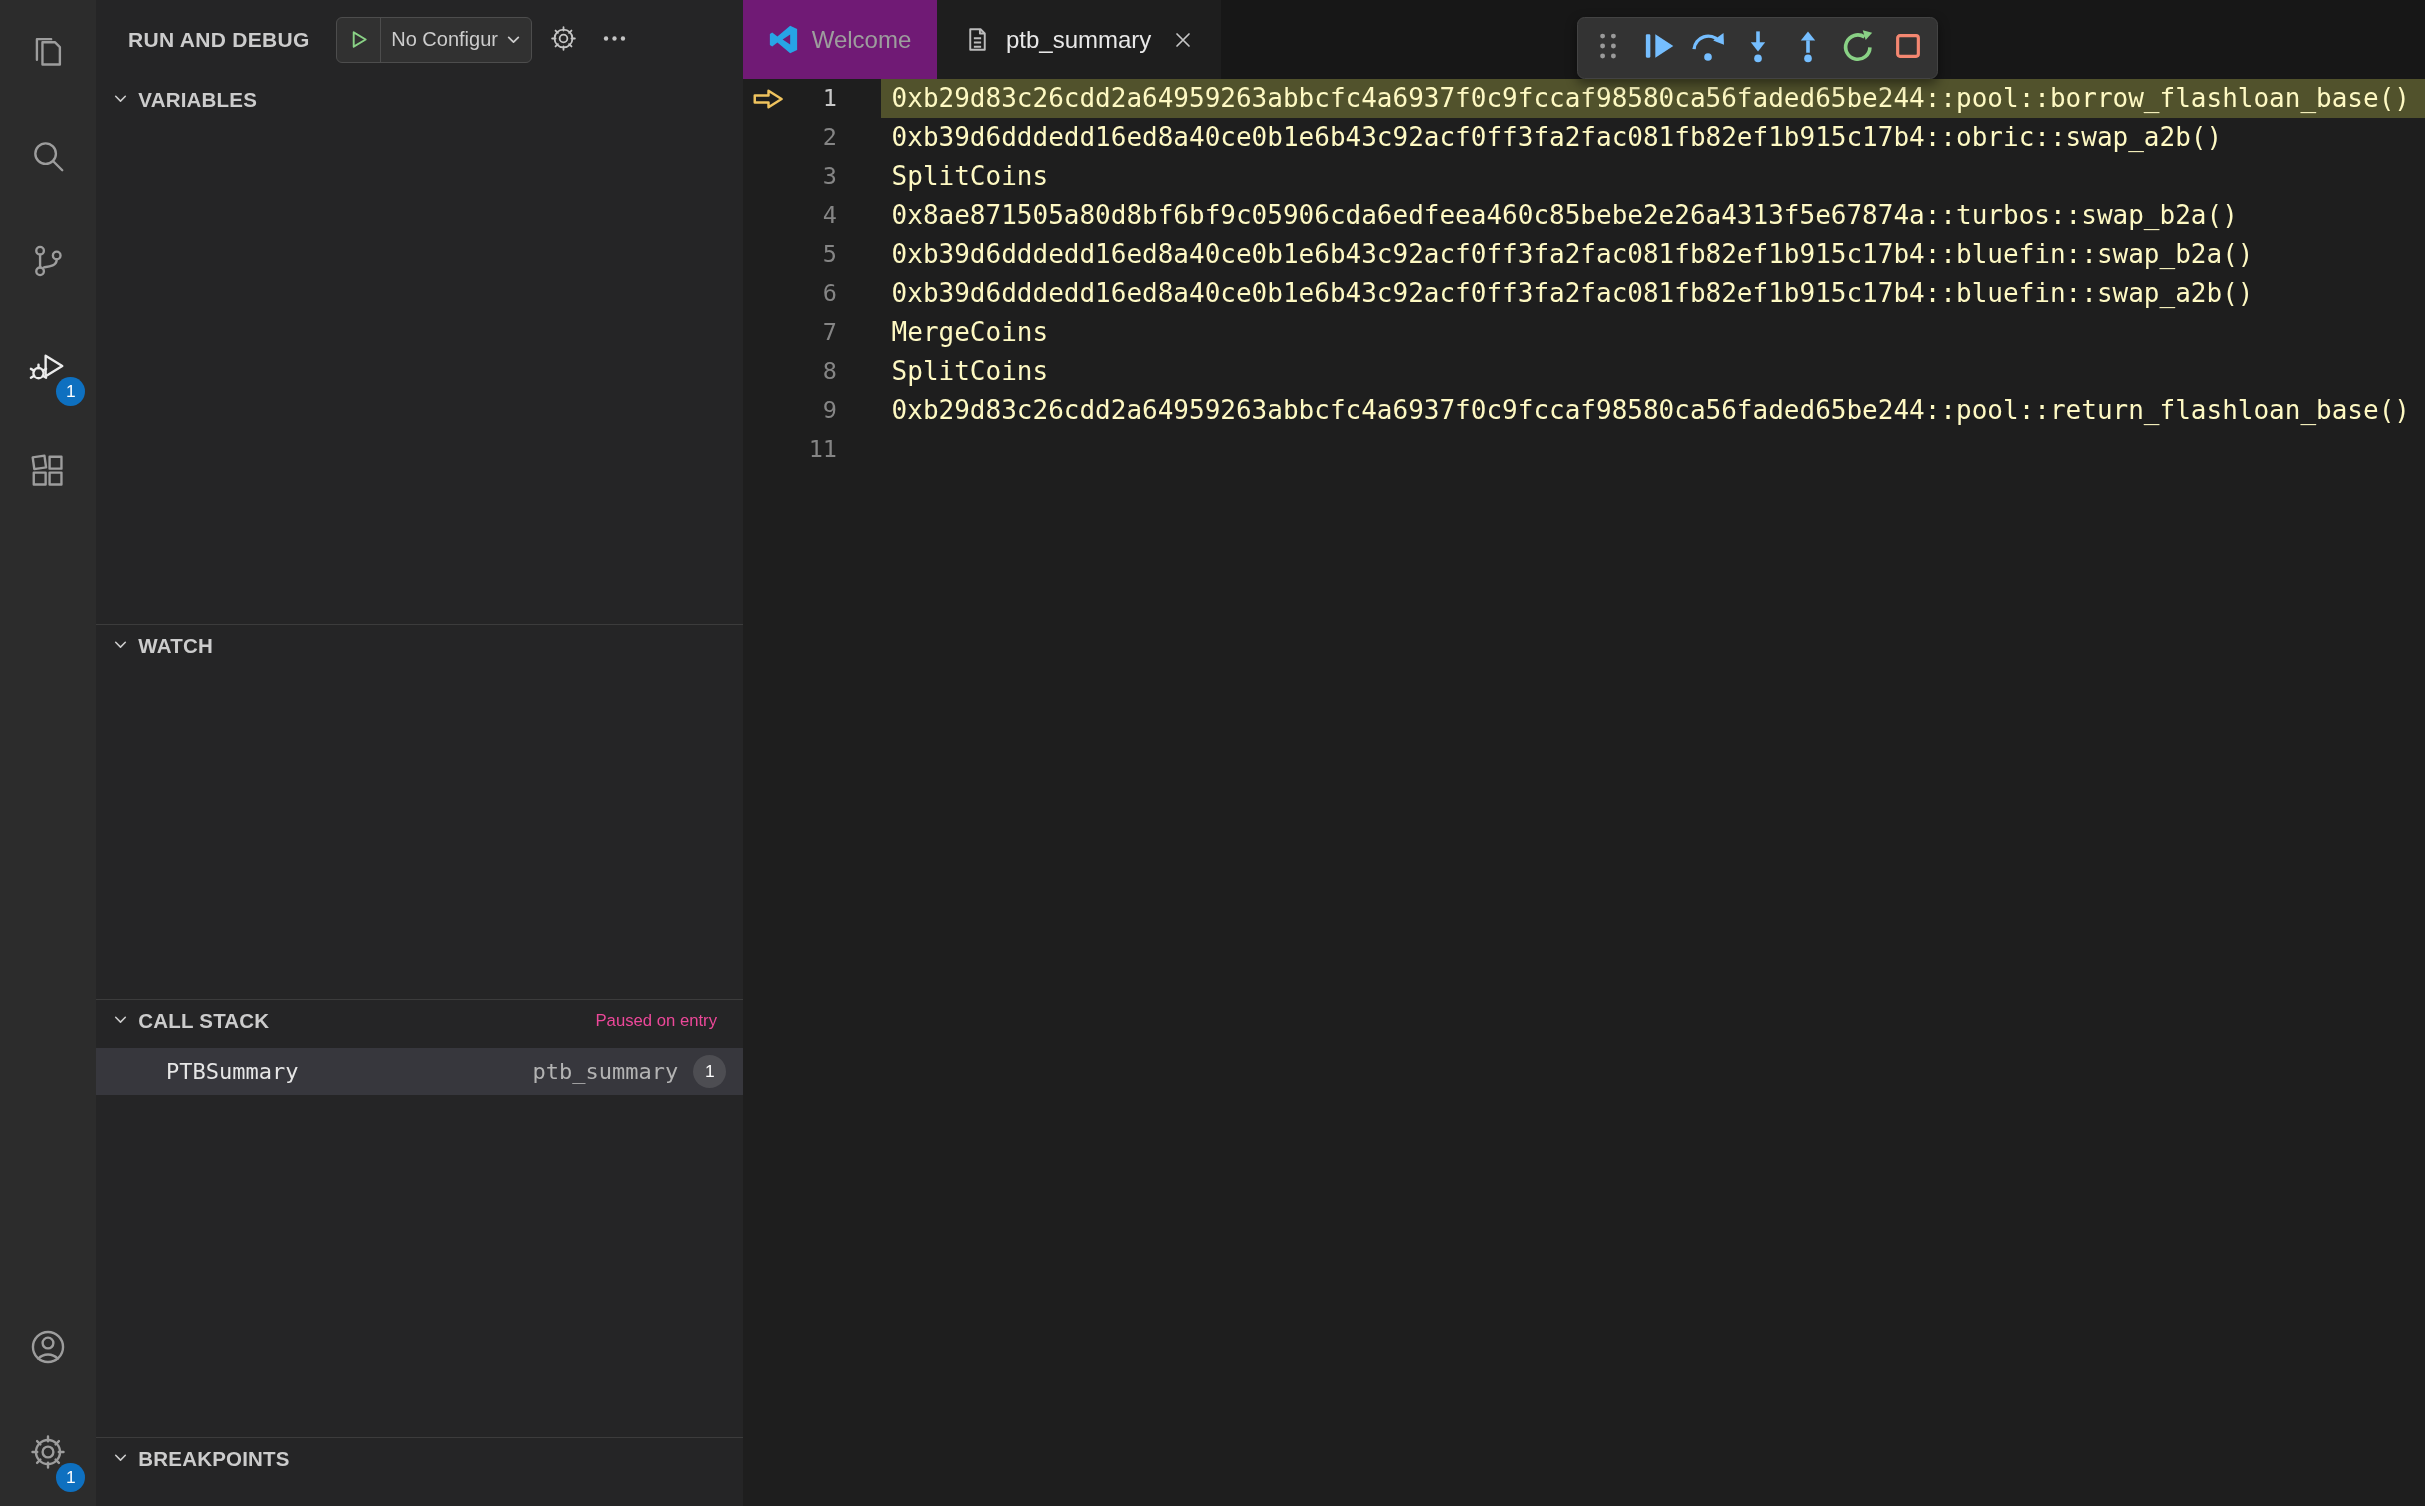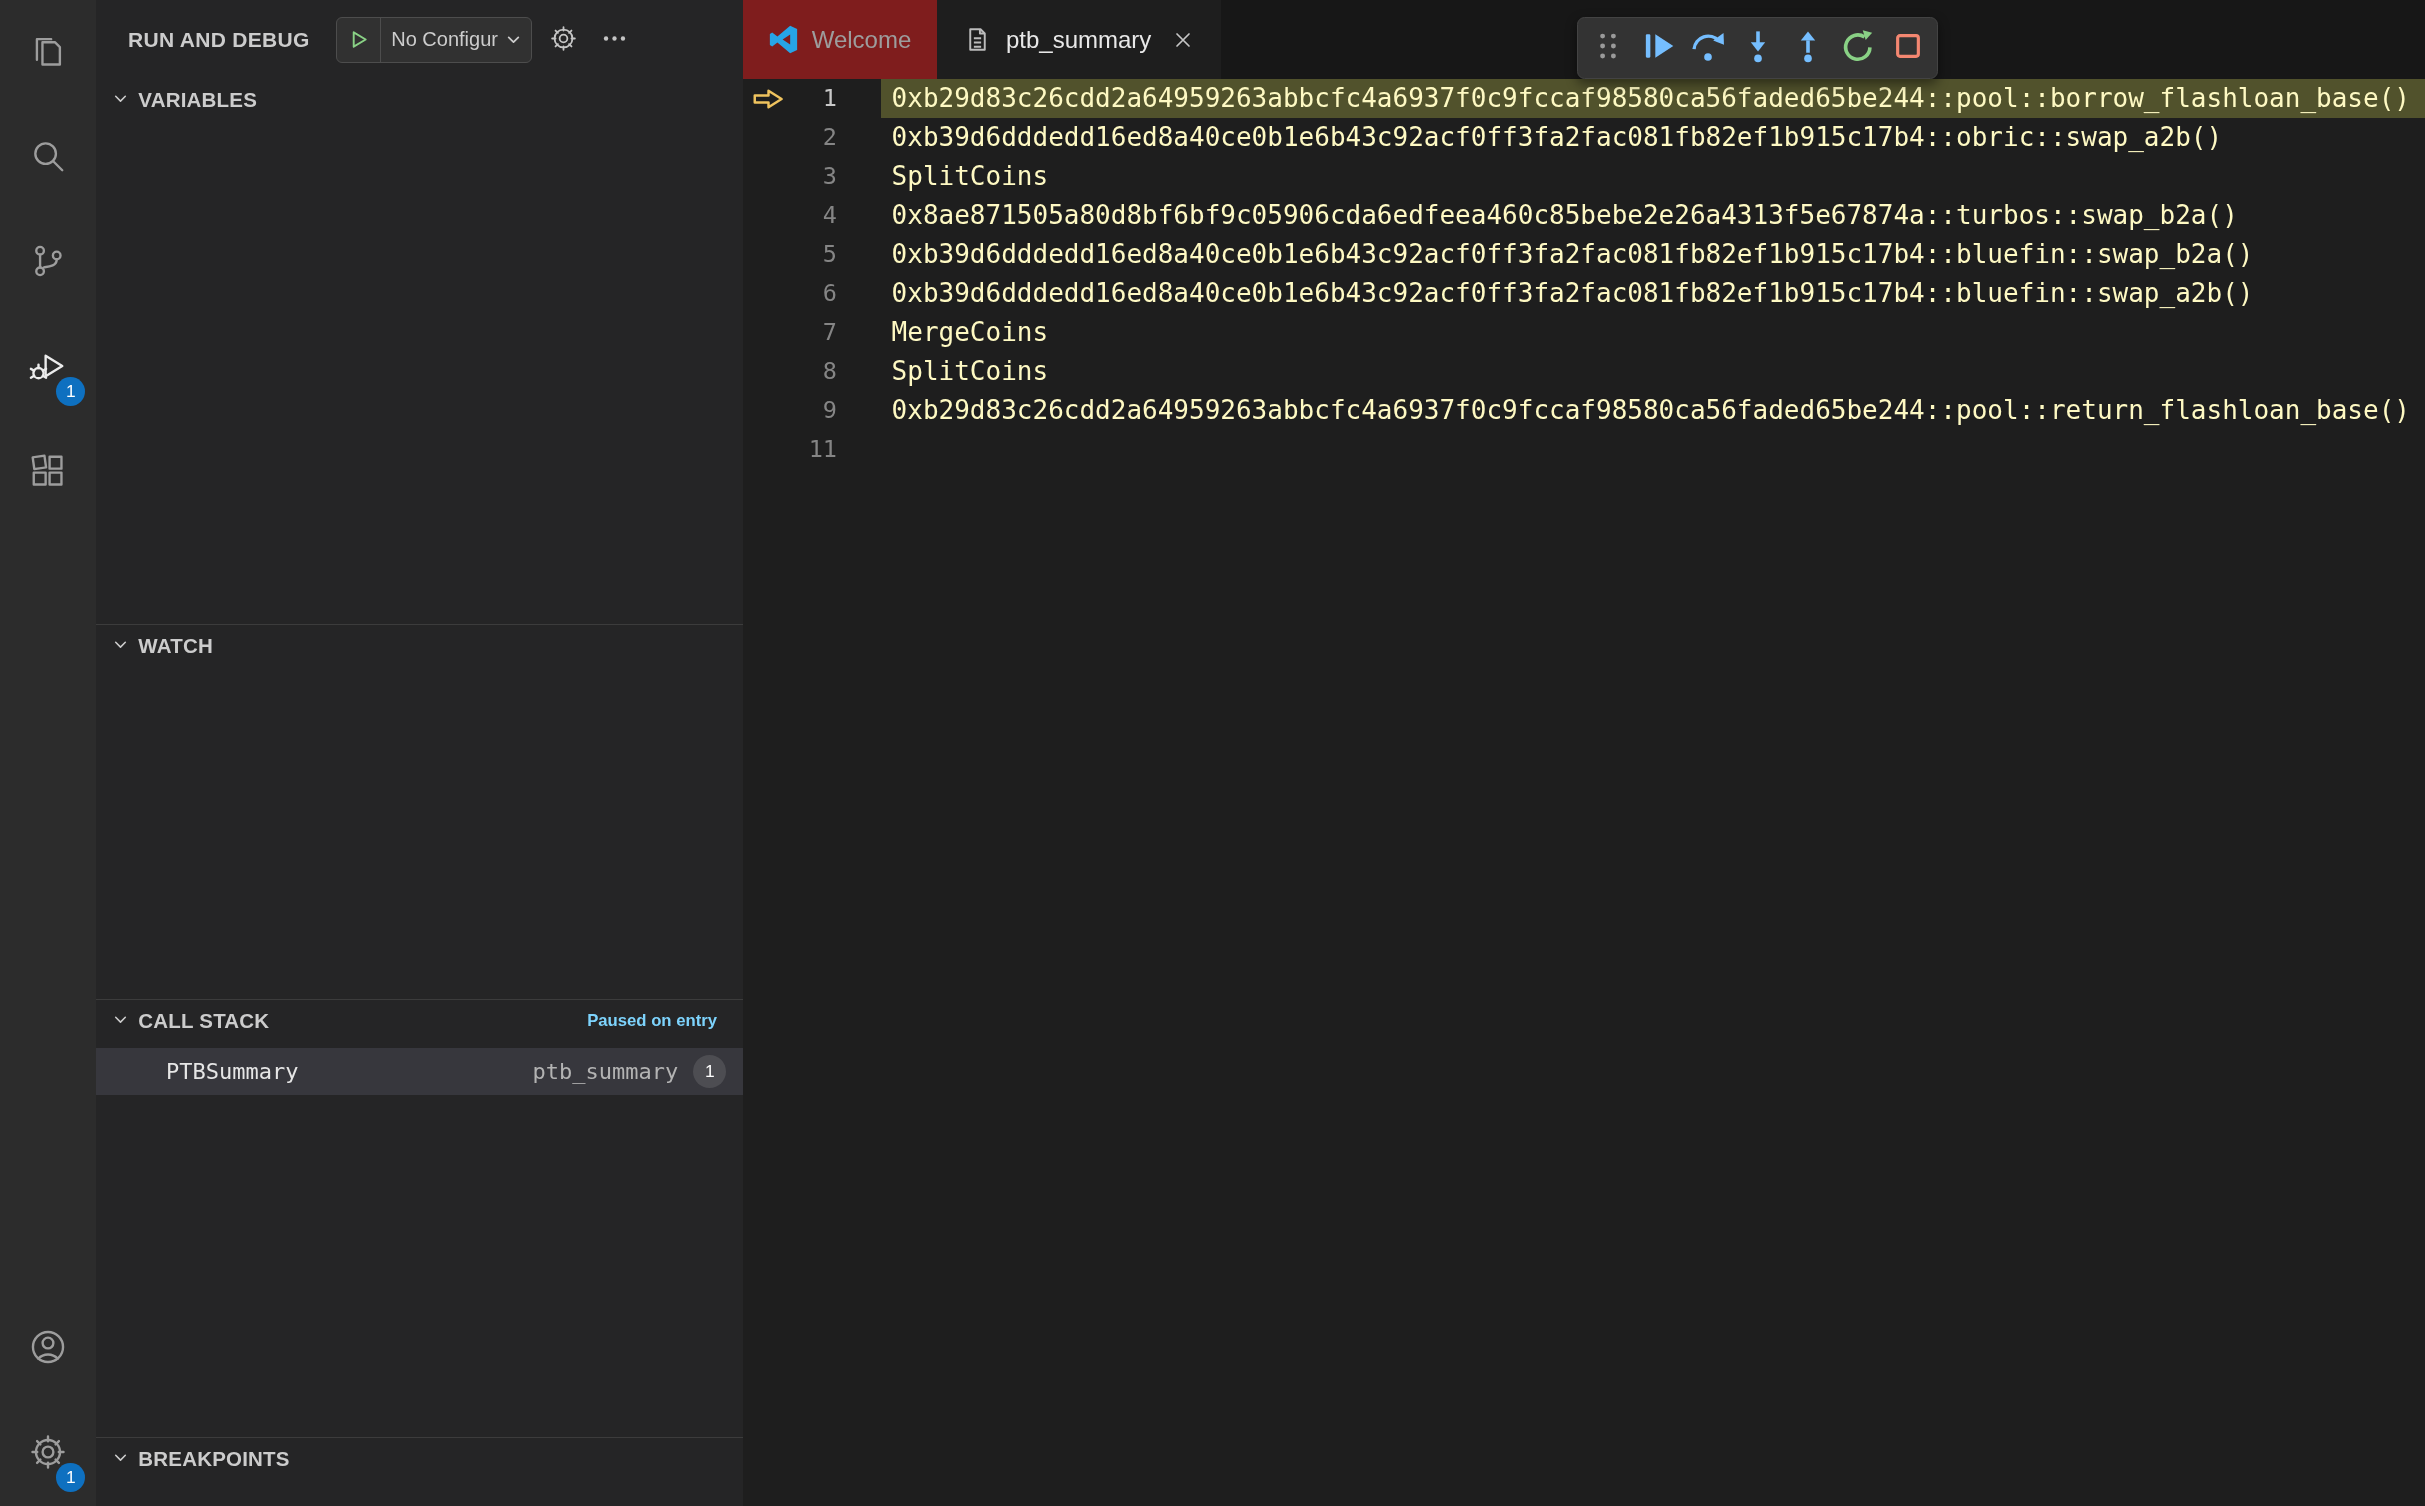--- a/index.html
+++ b/index.html
@@ -24,37 +24,37 @@
   .cfg-label{font-size:20px;color:#cccccc;padding:0 4.6px 0 10.6px;white-space:nowrap}
   .cfg-chev{padding:0 7.6px 0 0;display:flex}
   .cfg-chev svg{width:21px;height:21px;stroke:#cccccc;fill:none;stroke-width:2;stroke-linecap:round;stroke-linejoin:round}
   .sb-tool{width:39px;height:39px;margin-left:12px;display:flex;align-items:center;justify-content:center;border-radius:6px;cursor:pointer}
   .sb-tool svg{width:29px;height:29px;stroke:#c5c5c5;fill:none;stroke-width:1.5;stroke-linecap:round}
 
   .section{display:flex;flex-direction:column;flex-shrink:0}
   .section-header{height:42px;display:flex;align-items:center;padding:0 26px 0 13.7px;gap:7.6px;cursor:pointer}
   .chev svg{width:21px;height:21px;stroke:#cccccc;fill:none;stroke-width:1.8;stroke-linecap:round;stroke-linejoin:round}
   .section-label{font-size:20.5px;font-weight:700;color:#cccccc;letter-spacing:0.2px}
-  .section-status{margin-left:auto;font-size:16.7px;font-weight:700;color:#7dd3fc}
+  .section-status{margin-left:auto;font-size:16.7px;font-weight:400;color:#ec4899}
   .sec-variables{height:545px}
   .sec-watch{height:375px;border-top:1.5px solid #3c3c3c}
   .sec-callstack{height:438px;border-top:1.5px solid #3c3c3c}
   .sec-breakpoints{height:70px;border-top:1.5px solid #3c3c3c}
 
   .frame{height:47px;background:#37373d;display:flex;align-items:center;padding:0 16.7px 0 70px;margin-top:6px;cursor:pointer}
   .frame-name{font-family:"DejaVu Sans Mono",monospace;font-size:22px;color:#e6e6e6}
   .frame-right{margin-left:auto;display:flex;align-items:center;gap:15px}
   .frame-file{font-family:"DejaVu Sans Mono",monospace;font-size:22px;color:#b3b3b3}
   .frame-badge{width:33px;height:33px;border-radius:50%;background:#4d4d52;color:#ffffff;font-size:17.4px;display:flex;align-items:center;justify-content:center}
 
   
   .editor{flex:1;display:flex;flex-direction:column;background:#1e1e1e;position:relative;min-width:0}
   .tab-bar{height:79px;background:#171717;display:flex;flex-shrink:0}
   .tab{display:flex;align-items:center;gap:13.7px;padding:0 26px;font-size:24px;cursor:pointer;white-space:nowrap}
-  .tab.inactive{background:#7f1d1d;color:#9d9d9d}
+  .tab.inactive{background:#701a75;color:#9d9d9d}
   .tab.active{background:#1e1e1e;color:#e8e8e8}
   .tab-icon{display:flex}
   .tab-icon svg{width:29px;height:29px}
   .tab-close{display:flex;margin-left:6px;border-radius:4.6px;cursor:pointer}
   .tab-close svg{width:24px;height:24px;stroke:#c5c5c5;fill:none;stroke-width:1.7;stroke-linecap:round}
 
   .debug-toolbar{position:absolute;top:16.7px;left:834px;height:62px;background:#333333;border:1.5px solid #434343;border-radius:7.6px;display:flex;align-items:center;padding:0 4.6px;box-shadow:0 4.6px 12px rgba(0,0,0,.45);z-index:5}
   .dt-btn{width:50px;height:53px;display:flex;align-items:center;justify-content:center;border-radius:6px;cursor:pointer}
   .dt-btn svg{width:36px;height:36px}
 

